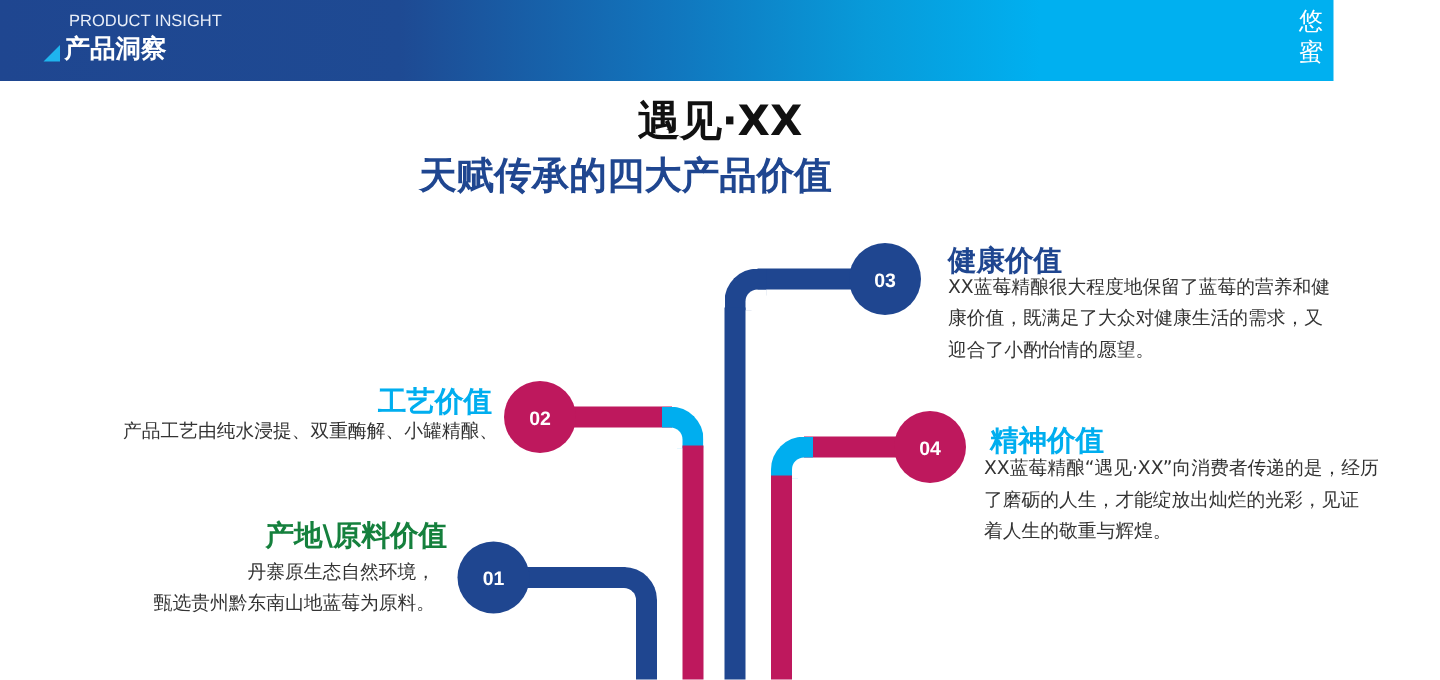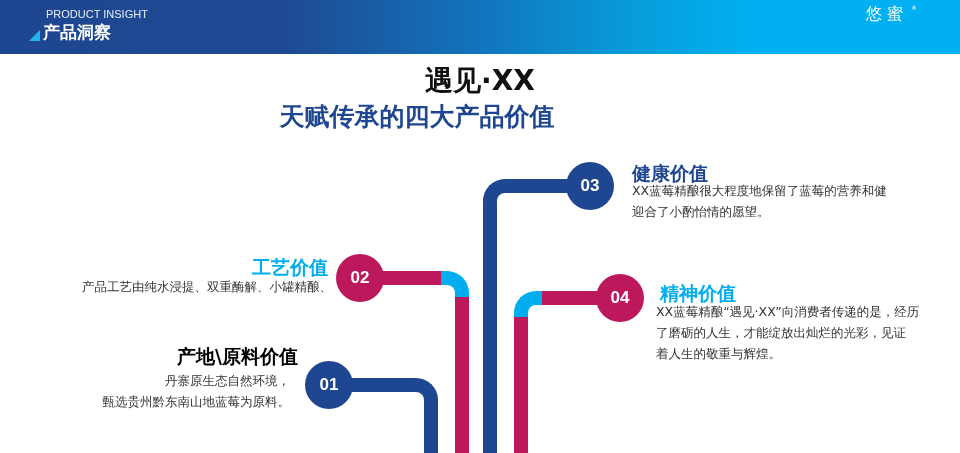--- a/index.html
+++ b/index.html
@@ -1,20 +1,20 @@
 <!DOCTYPE html>
 <html><head>
   <meta charset="utf-8">
   <style>
     * { margin: 0; padding: 0; box-sizing: border-box; }
     html, body { width: 960px; height: 453px; overflow: hidden; background: #ffffff; }
     body { position: relative; font-family: "DejaVu Sans", "Liberation Sans", sans-serif; }
 
     .header {
-      position: absolute; left: 0; top: 0; width: 960px; height: 54px;
+      position: absolute; left: 0; top: 0; width: 889px; height: 54px;
       background: linear-gradient(90deg, #1f4690 0%, #1e4a93 30%, #1175bd 50%, #089ad9 65%, #00b0f0 78%, #00b0f0 100%);
     }
     .header-sub {
       position: absolute; left: 46px; top: 8px;
       font-family: "Liberation Sans", sans-serif; font-size: 11px; color: #e8eef8; letter-spacing: 0px;
     }
     .header-title {
       position: absolute; left: 43px; top: 21px;
       font-size: 17px; font-weight: bold; color: #ffffff; letter-spacing: 0px;
     }
@@ -44,21 +44,21 @@
       position: absolute; left: 0; top: 100px; width: 834px; text-align: center;
       font-size: 25px; font-weight: bold; color: #1f4690;
     }
 
     
     .pipe-h, .pipe-v, .pipe-corner { position: absolute; }
     .dark { background: #1f4690; }
     .cyan { background: #be185d; }
     .circle {
       position: absolute; width: 48px; height: 48px; border-radius: 50%;
-      color: #ffffff; font-family: "Liberation Sans", sans-serif; font-weight: bold; font-size: 17px;
+      color: #ffffff; font-family: "Liberation Sans", sans-serif; font-weight: bold; font-size: 13px;
       display: flex; align-items: center; justify-content: center;
     }
     .corner {
       position: absolute; width: 28px; height: 28px; background: transparent;
       border-style: solid; border-width: 14px 14px 0 0; border-top-right-radius: 22px;
     }
     .corner.left {
       border-width: 14px 0 0 14px; border-top-right-radius: 0; border-top-left-radius: 22px;
     }
     .corner.dark-b { border-color: #1f4690; }
@@ -108,34 +108,35 @@
   <span>03</span>
 </div>
 
 <div class="pipe-h cyan" style="left:536px; top:291px; width:84px; height:14px;"></div>
 <div class="corner left cyan-b" style="left:514px; top:291px;"></div>
 <div class="pipe-v cyan" style="left:514px; top:317px; width:14px; height:140px;"></div>
 <div class="circle cyan" style="left:596px; top:274px;">
   <span>04</span>
 </div>
 
-<div class="item-title right-align" style="right:662px; top:344px; color:#000000;">产地\原料价值</div>
+<div class="item-title right-align" style="right:662px; top:344px; color:#15803d;">产地\原料价值</div>
 <div class="item-body right-align" style="right:670px; top:370px; width:260px;">
   <div>丹寨原生态自然环境，</div>
   <div>甄选贵州黔东南山地蓝莓为原料。</div>
 </div>
 
 <div class="item-title right-align" style="right:632px; top:255px; color:#00aeef;">工艺价值</div>
 <div class="item-body right-align" style="right:628px; top:276px; width:290px;">
   <div>产品工艺由纯水浸提、双重酶解、小罐精酿、</div>
 </div>
 
 <div class="item-title" style="left:632px; top:161px; color:#1f4690;">健康价值</div>
 <div class="item-body" style="left:632px; top:180px; width:300px;">
   <div>XX蓝莓精酿很大程度地保留了蓝莓的营养和健</div>
+  <div>康价值，既满足了大众对健康生活的需求，又</div>
   <div>迎合了小酌怡情的愿望。</div>
 </div>
 
 <div class="item-title" style="left:660px; top:281px; color:#00aeef;">精神价值</div>
 <div class="item-body" style="left:656px; top:301px; width:300px;">
   <div>XX蓝莓精酿“遇见·XX”向消费者传递的是，经历</div>
   <div>了磨砺的人生，才能绽放出灿烂的光彩，见证</div>
   <div>着人生的敬重与辉煌。</div>
 </div>
 

